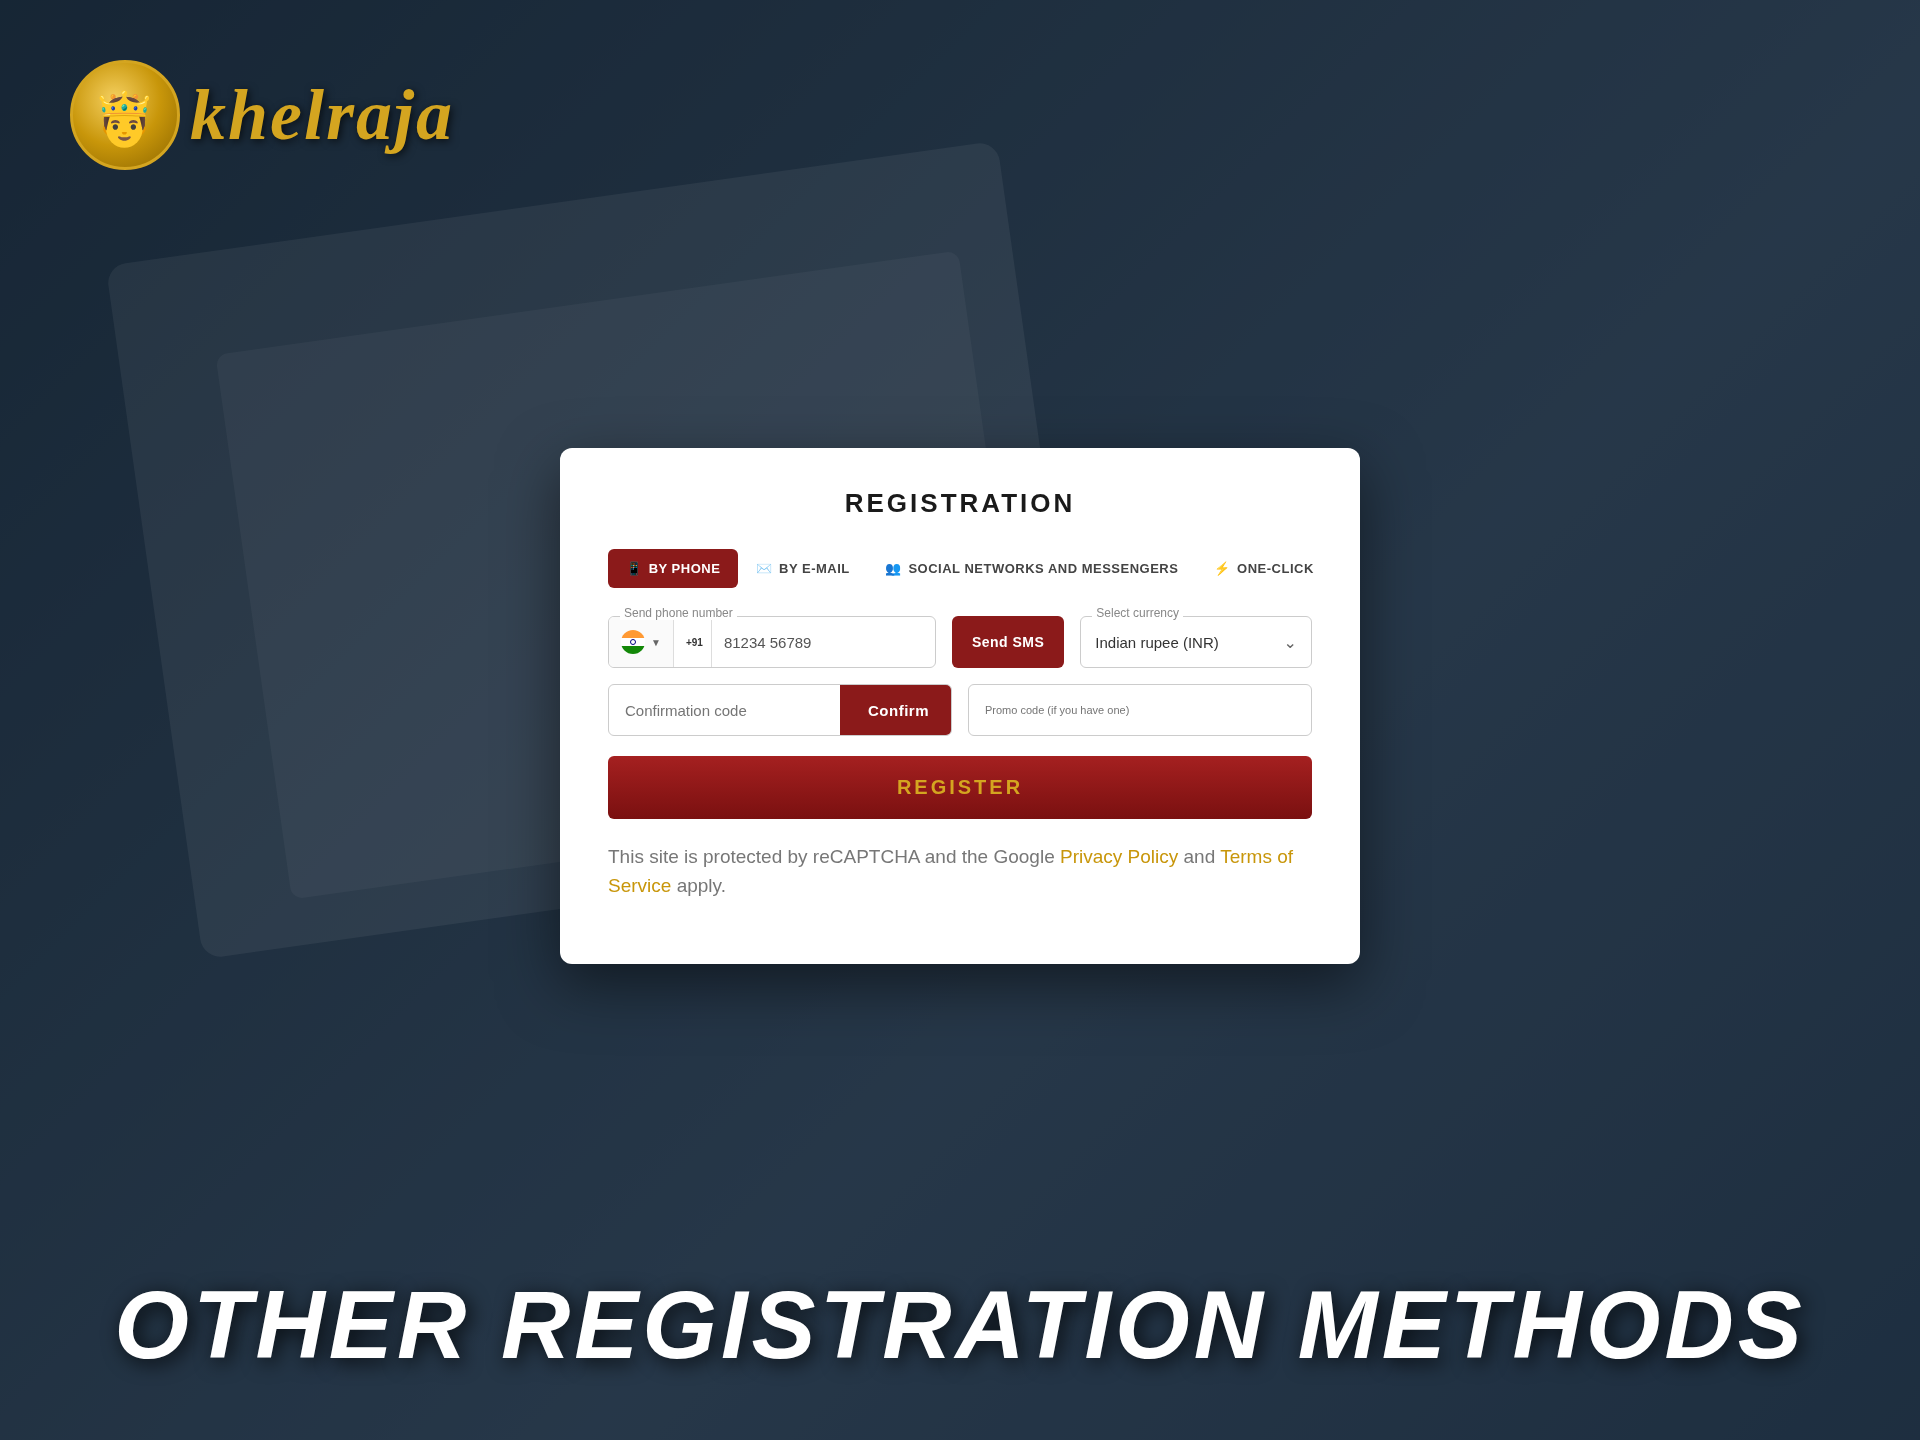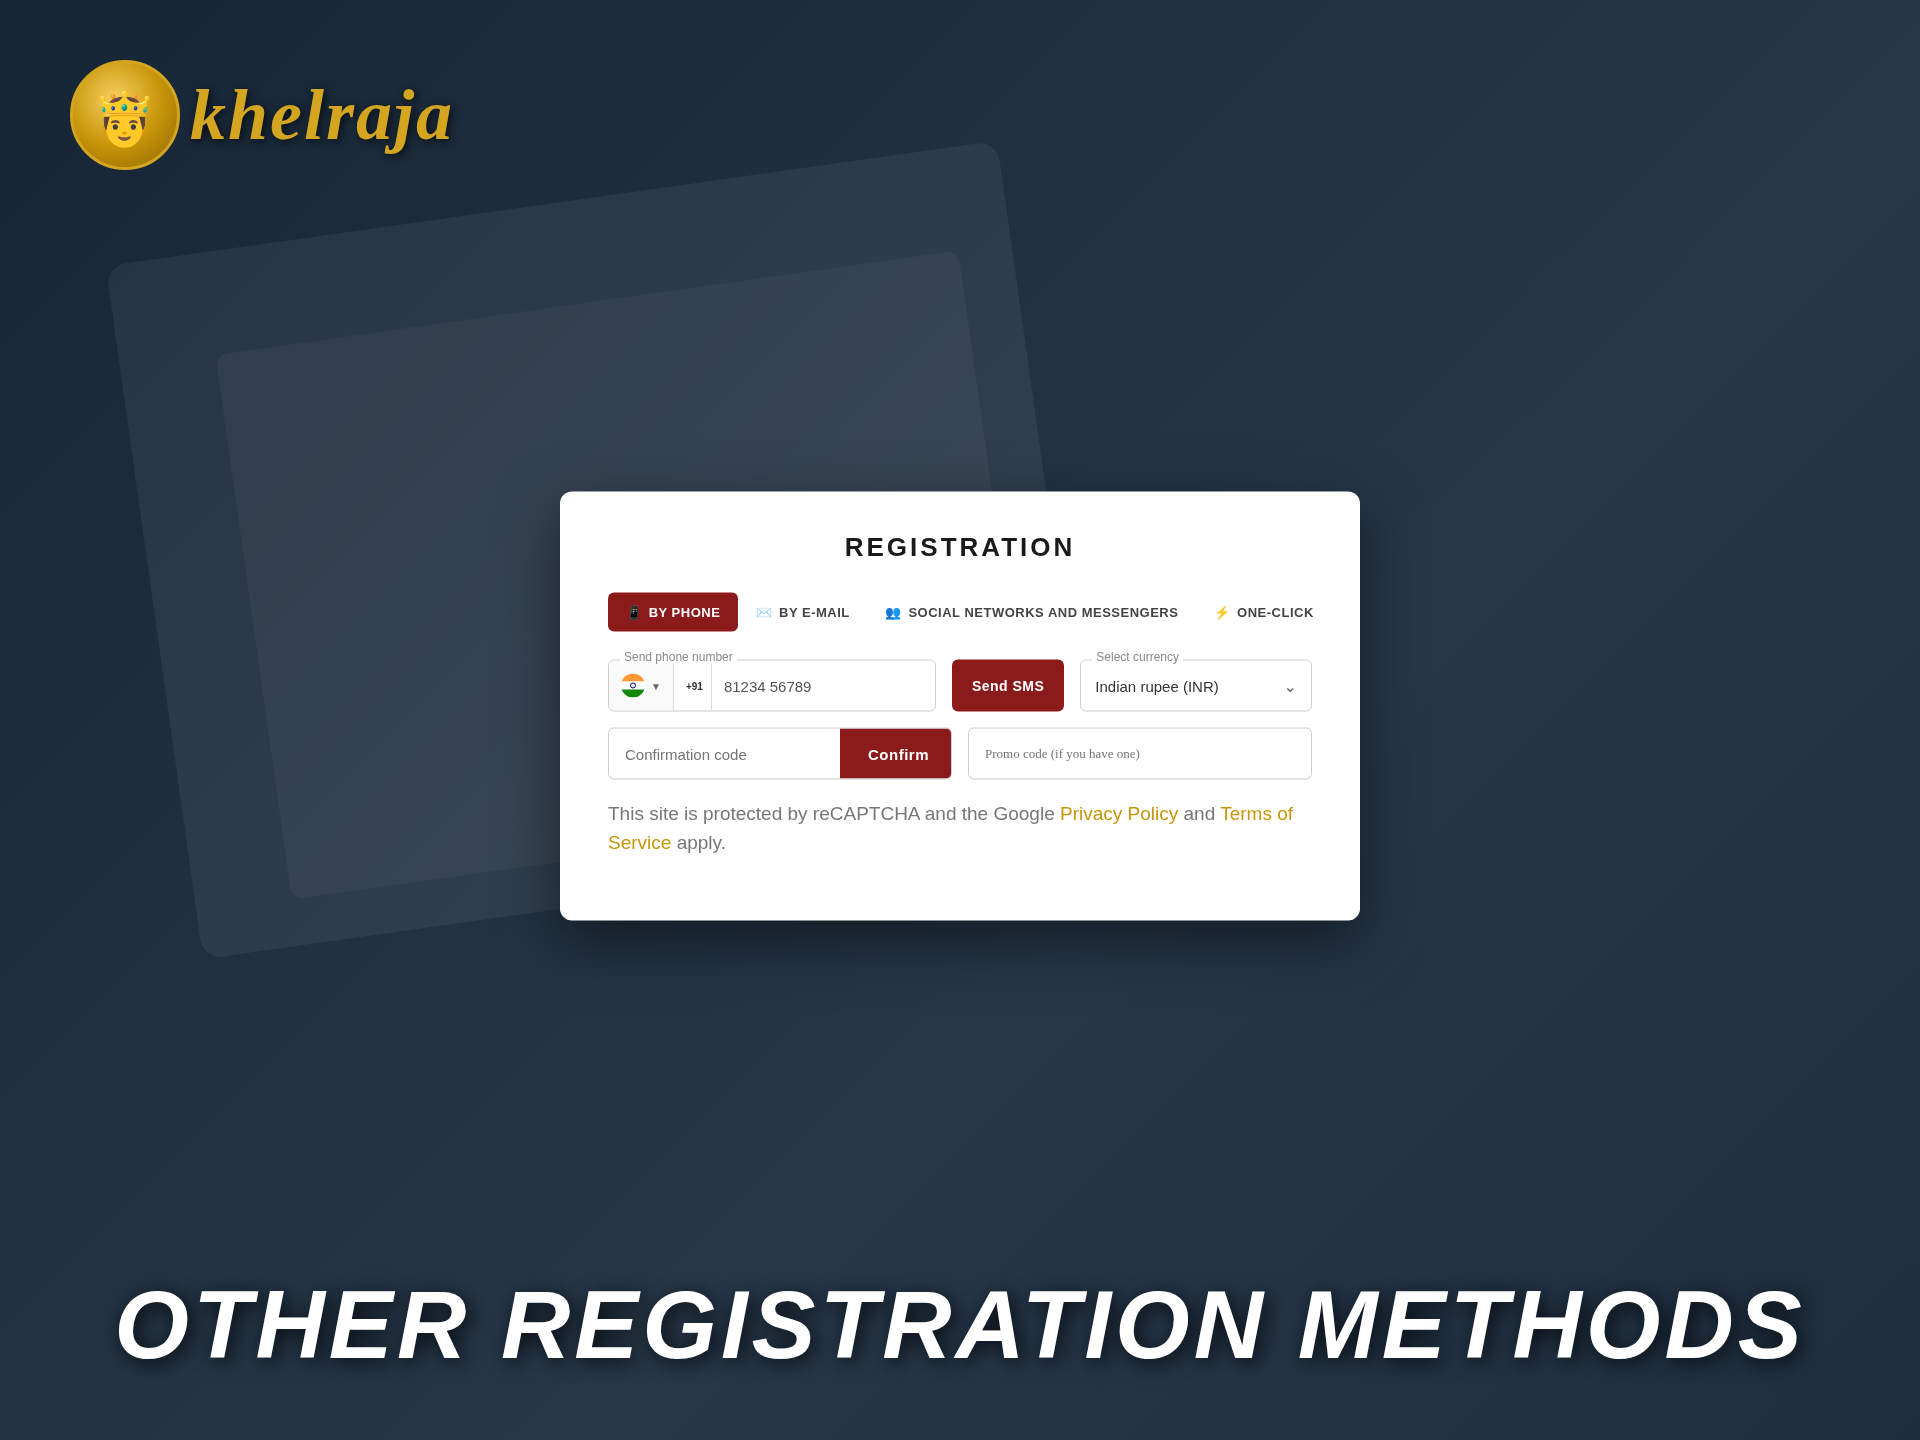--- a/index.html
+++ b/index.html
@@ -344,24 +344,23 @@
       height: 52px;
       display: flex;
       align-items: center;
     }
 
     .promo-input {
       flex: 1;
       border: none;
       outline: none;
       padding: 0 16px;
-      font-size: 13px;
+      font-size: 11px;
       color: #aaa;
       background: transparent;
-      font-family: Liberation Serif, serif;
     }
 
     
     .register-btn {
       width: 100%;
       background: linear-gradient(to bottom, #a52020, #7a1010);
       color: #d4a520;
       border: none;
       padding: 20px;
       font-size: 20px;
@@ -472,20 +471,21 @@
       <div class="confirmation-wrapper">
         <input class="confirmation-input" type="text" placeholder="Confirmation code" style="">
         <button class="confirm-btn">Confirm</button>
       </div>
       <div class="promo-input-wrapper">
         <input class="promo-input" type="text" placeholder="Promo code (if you have one)" style="">
       </div>
     </div>
 
     
+    <button class="register-btn">REGISTER</button>
 
     
     <p class="fine-print">
       <span>This site is protected by reCAPTCHA and the Google </span><a href="#">Privacy Policy</a><span> and </span><a href="#">Terms of Service</a><span> apply.</span>
     </p>
 
 
   </div>
 </div>
 

